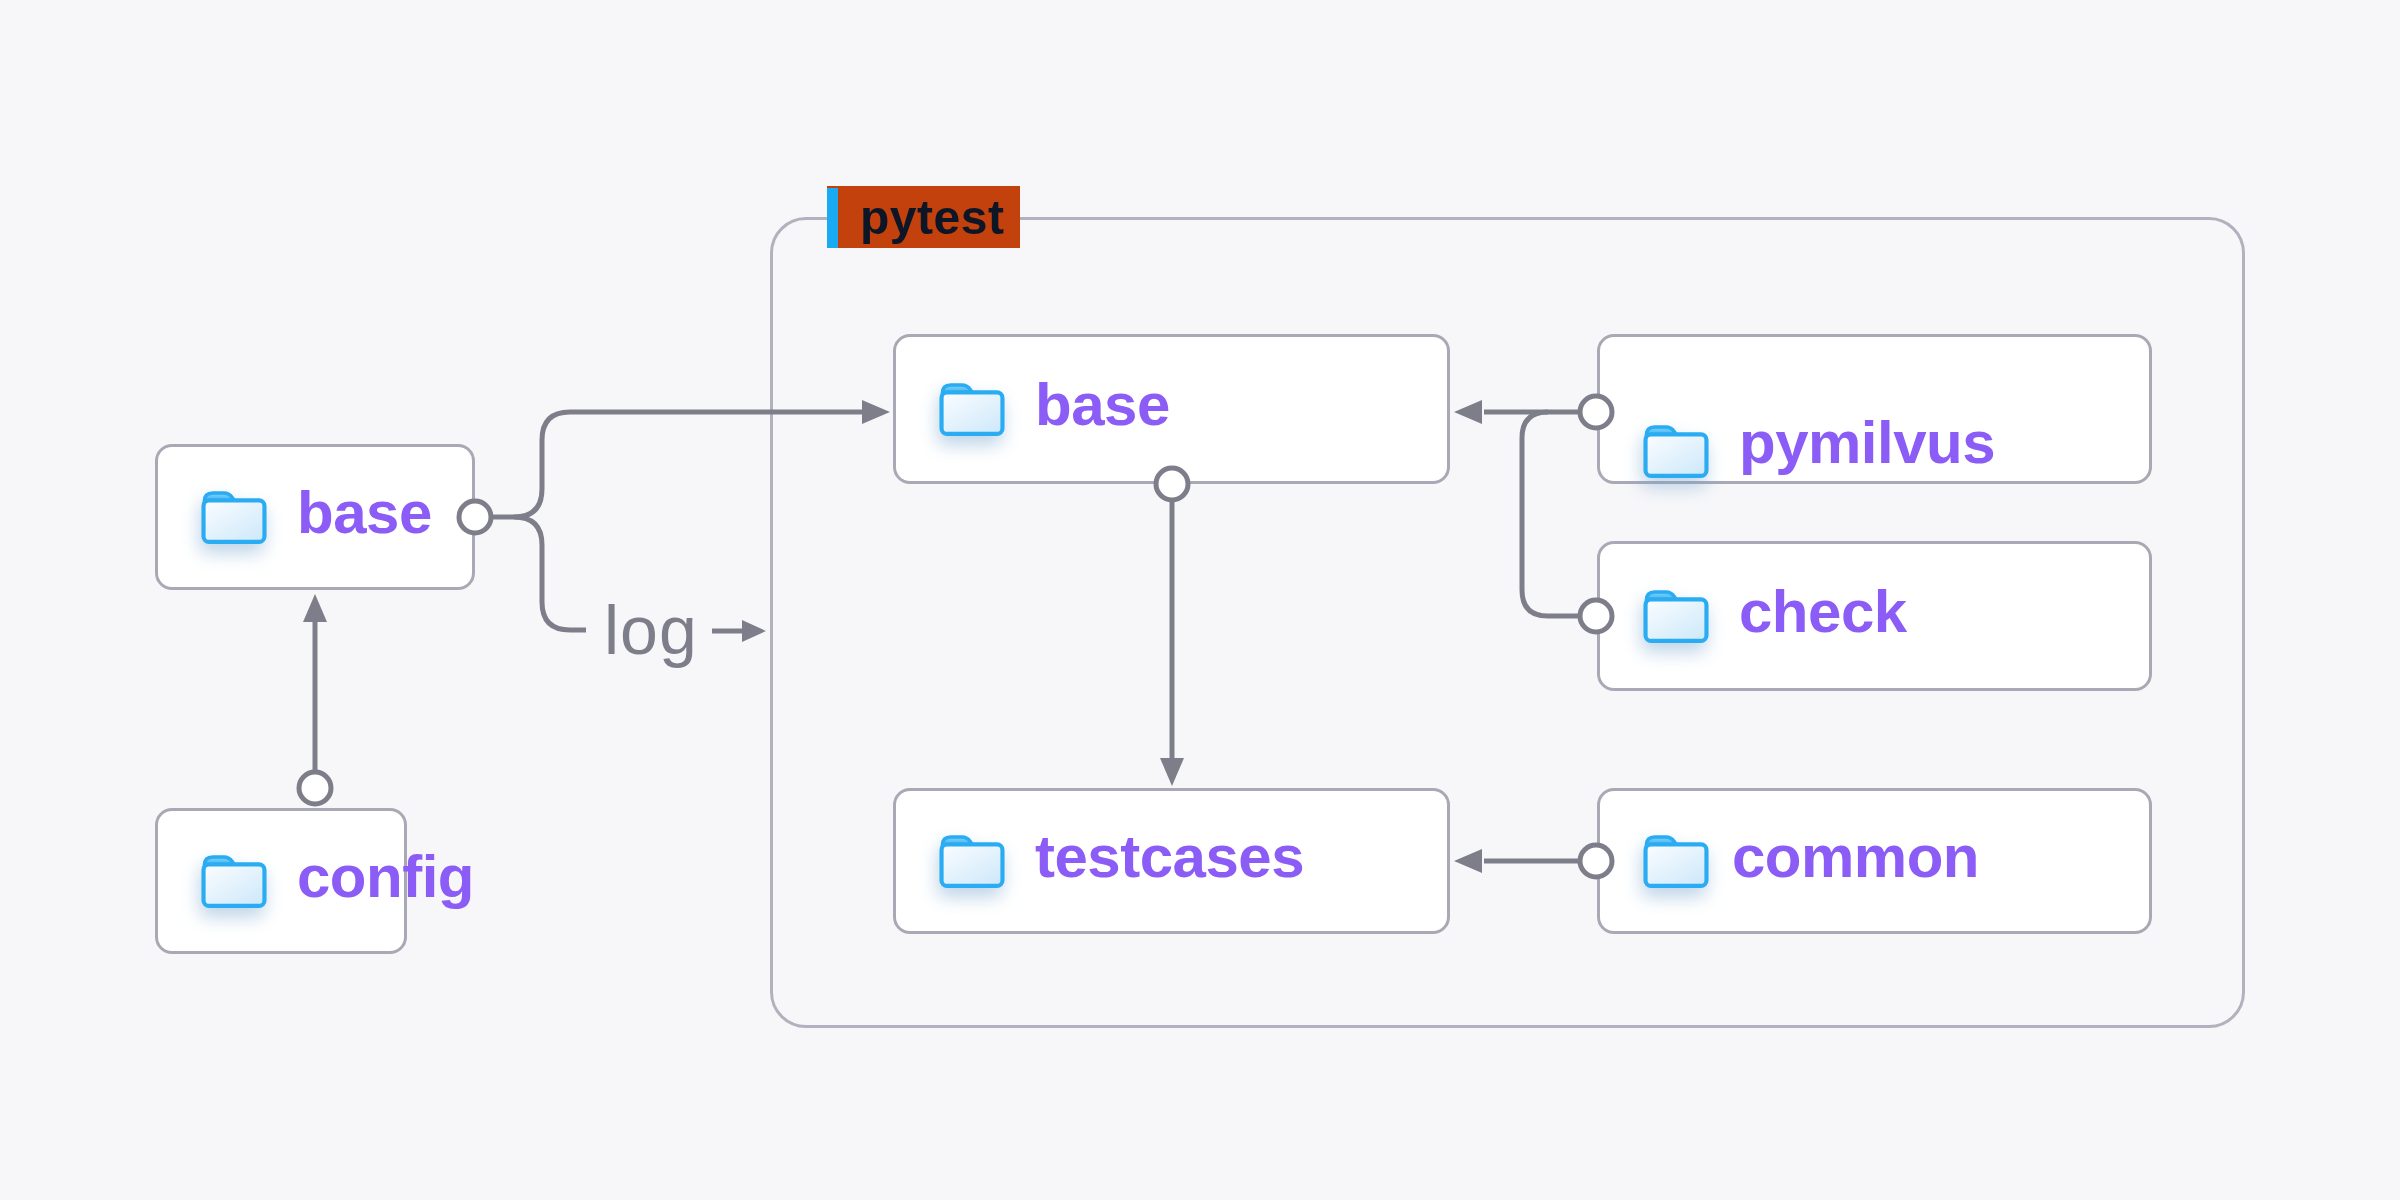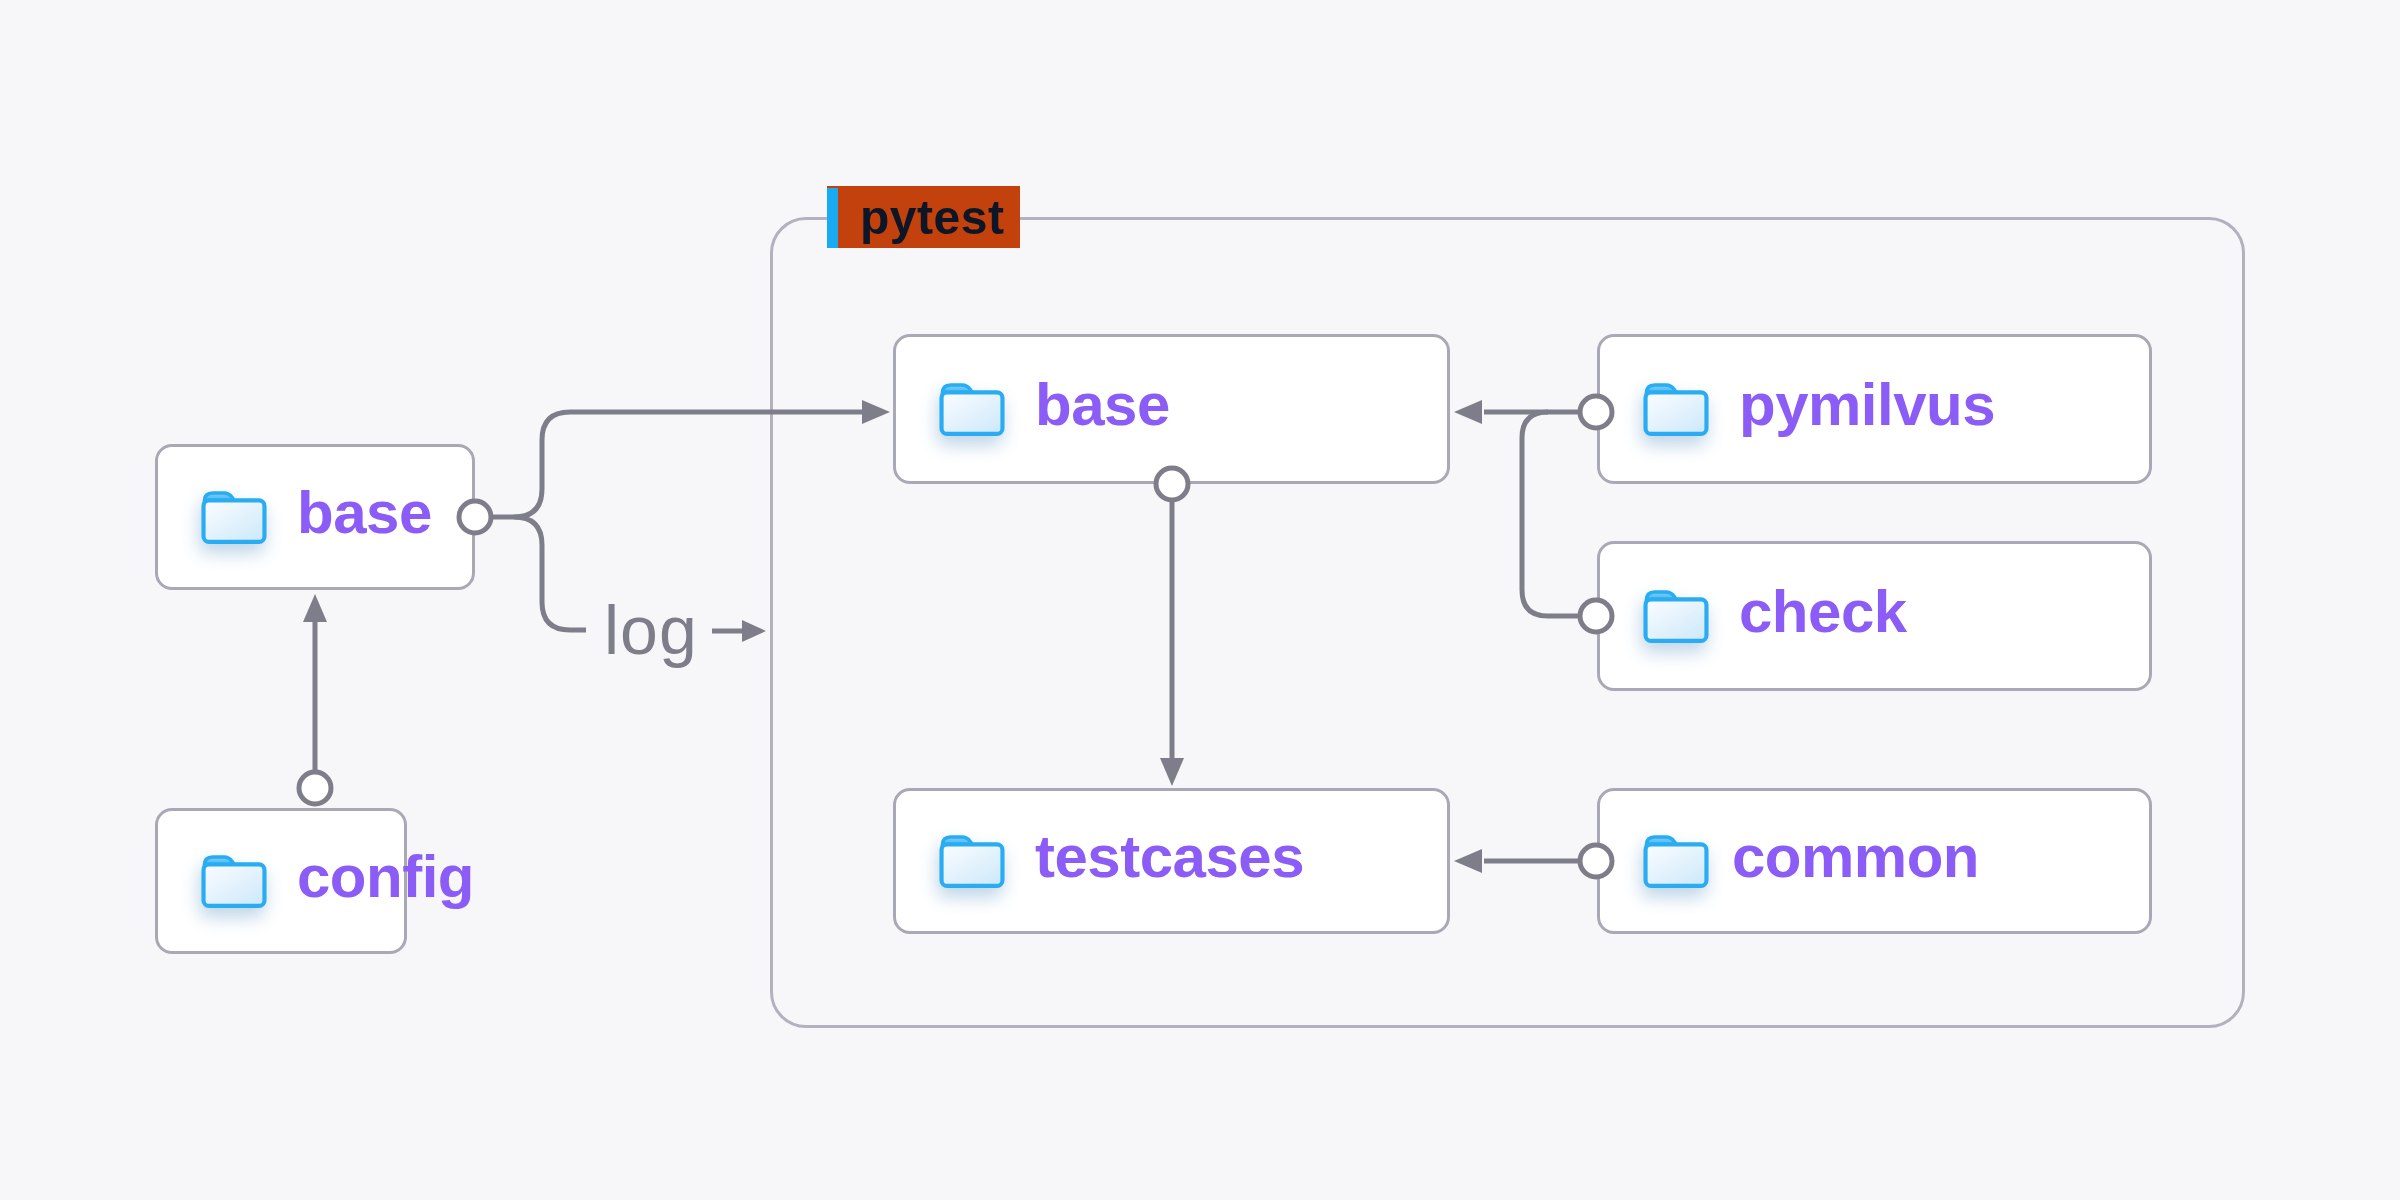--- a/index.html
+++ b/index.html
@@ -31,21 +31,21 @@
     box-sizing:border-box;display:flex;align-items:center;gap:27px;
     padding-left:40px;z-index:2;
   }
   .node-label{
     font-size:60px;font-weight:700;color:#8b5cf6;letter-spacing:-0.5px;line-height:1;
     padding-bottom:8px;
   }
   #node-utils    {left:155px; top:444px; width:320px; height:146px;}
   #node-config   {left:155px; top:808px; width:252px; height:146px;}
   #node-base     {left:893px; top:334px; width:557px; height:150px;}
-  #node-pymilvus {left:1597px;top:334px; width:555px; height:150px;}
+  #node-pymilvus {left:1597px;top:334px; width:555px; height:150px;align-items:flex-end;}
   #node-check    {left:1597px;top:541px; width:555px; height:150px;}
   #node-testcases{left:893px; top:788px; width:557px; height:146px;}
   #node-common   {left:1597px;top:788px; width:555px; height:146px;gap:20px;}
   .folder-icon{width:72px;height:60px;flex:none;
     filter:drop-shadow(-2px 9px 9px rgba(110,160,205,.45));}
   .folder-icon .tab{fill:url(#folderTab);stroke:#2aacf2;stroke-width:4;stroke-linejoin:round;}
   .folder-icon .body{fill:url(#folderBody);stroke:#2aacf2;stroke-width:4.5;}
   
   .overlay{position:absolute;left:0;top:0;z-index:10;pointer-events:none;}
   .edge{stroke:#7e7e8a;stroke-width:5;fill:none;}

